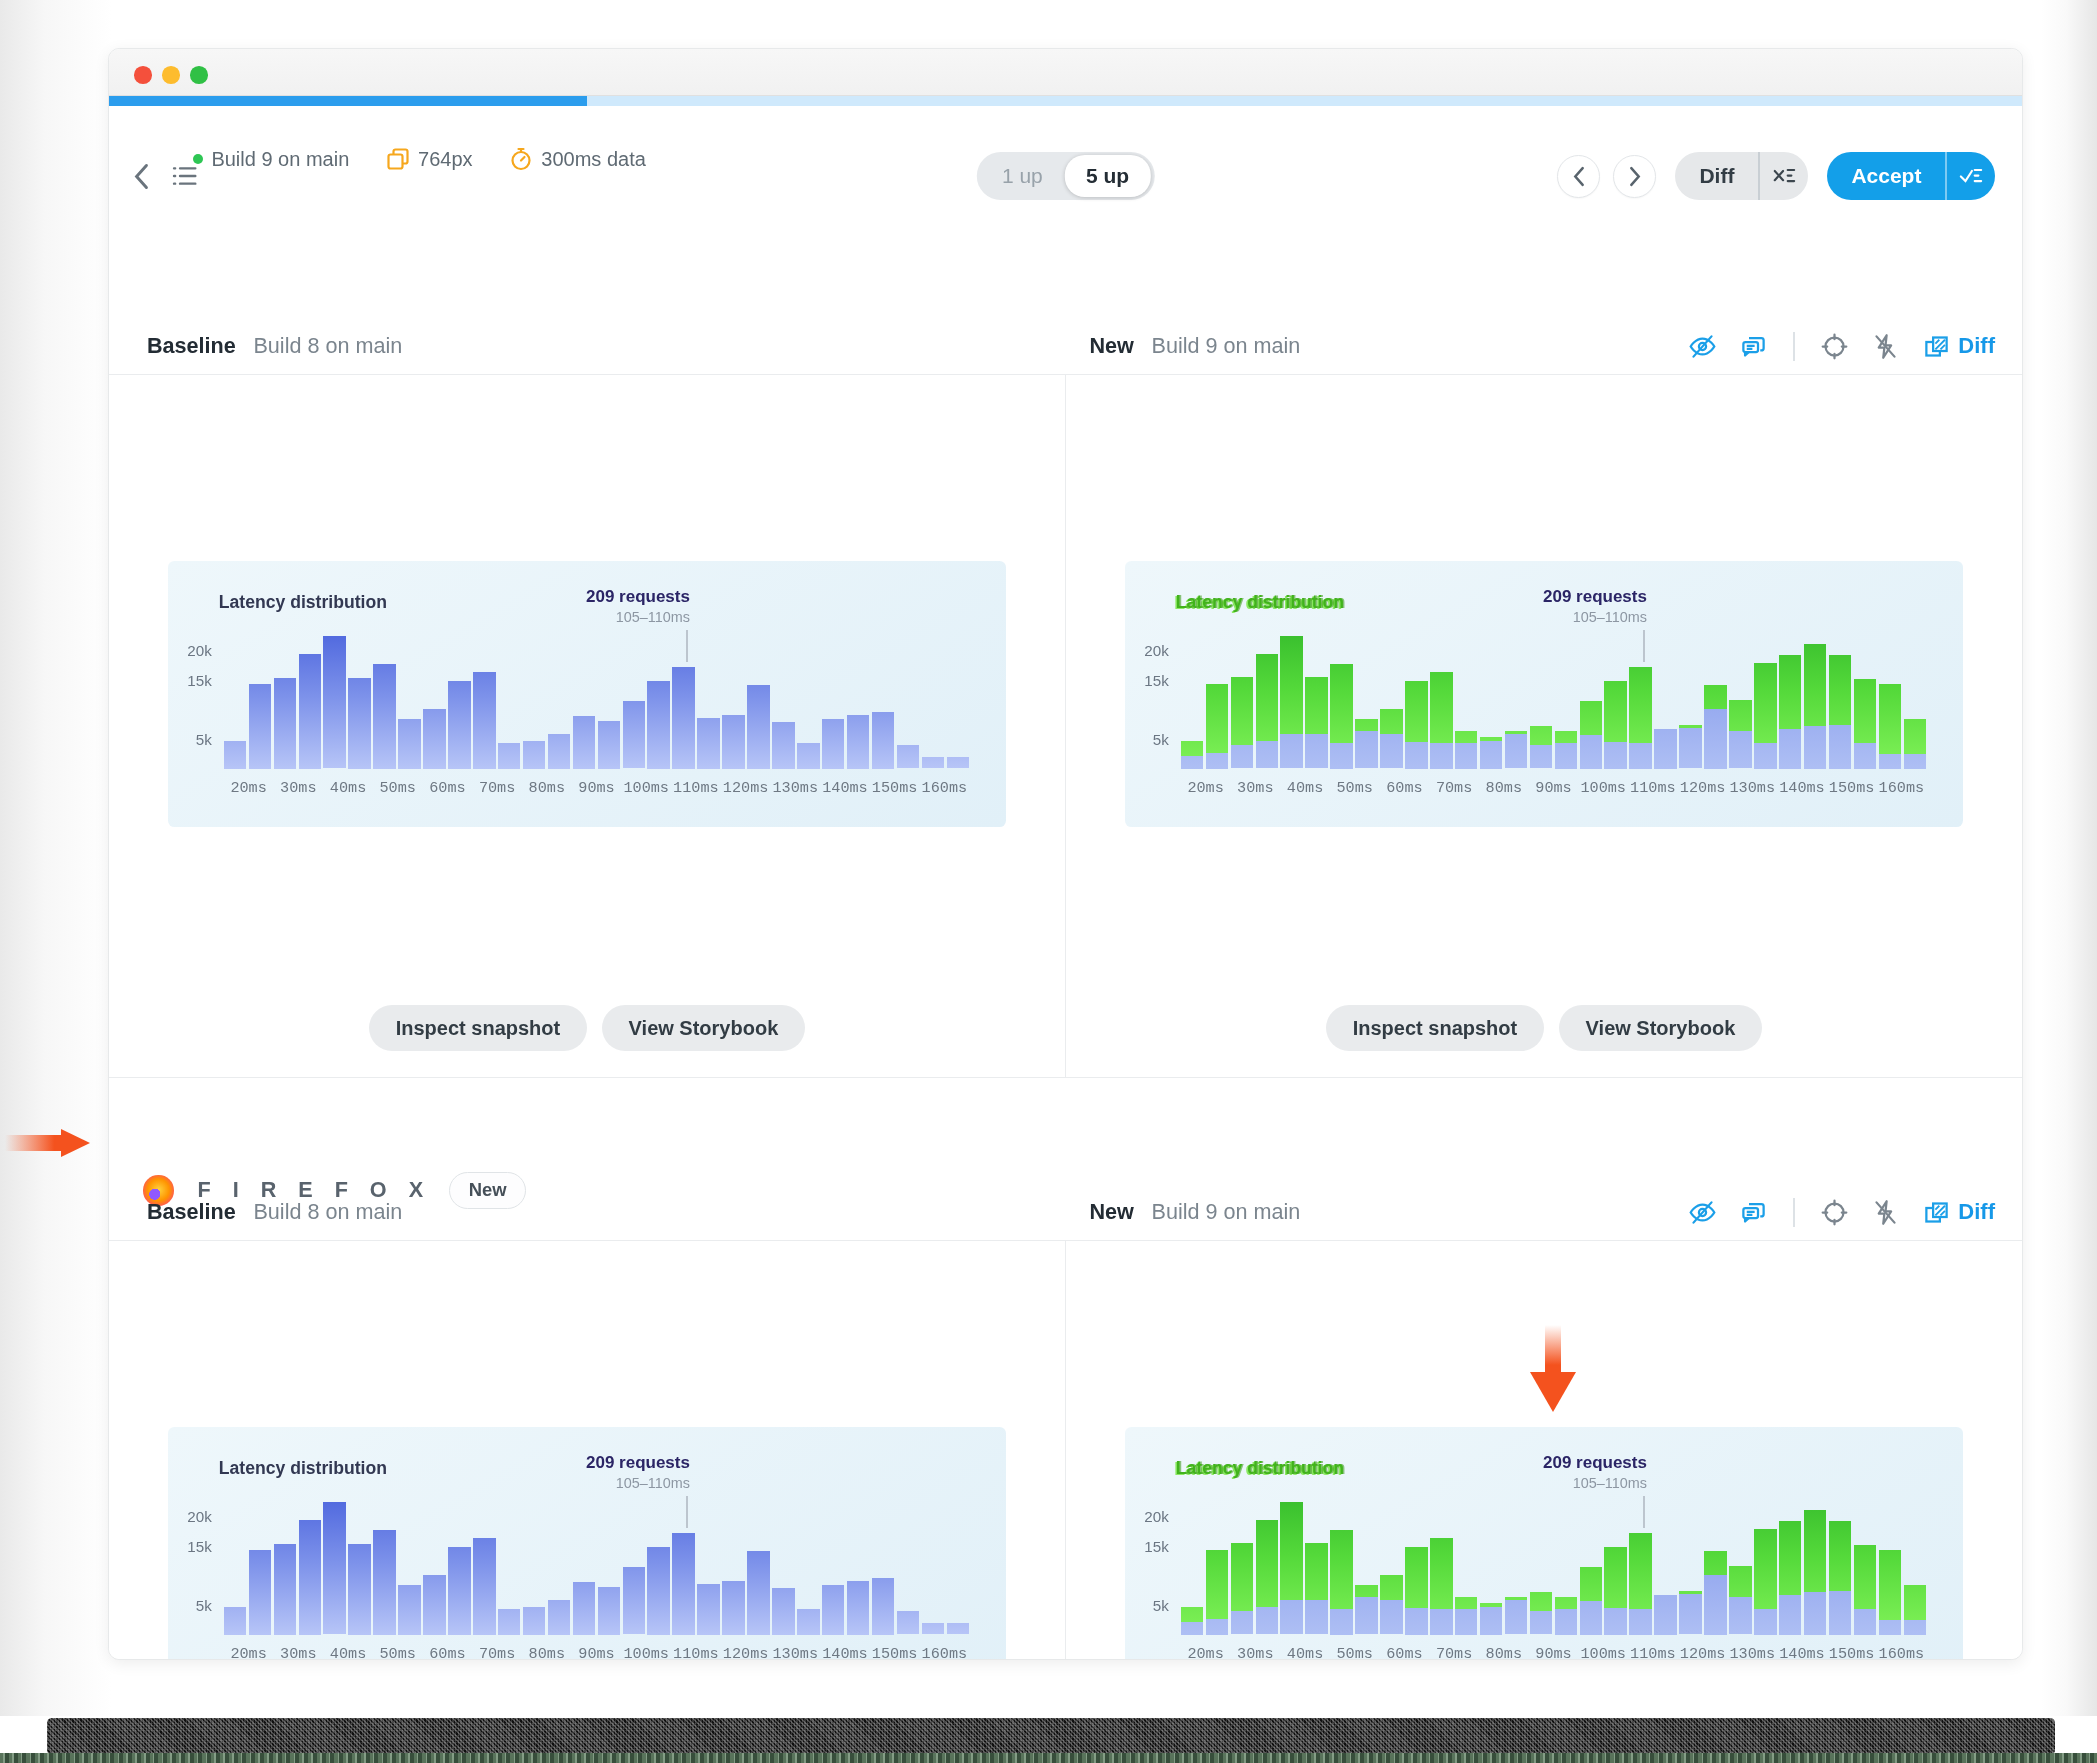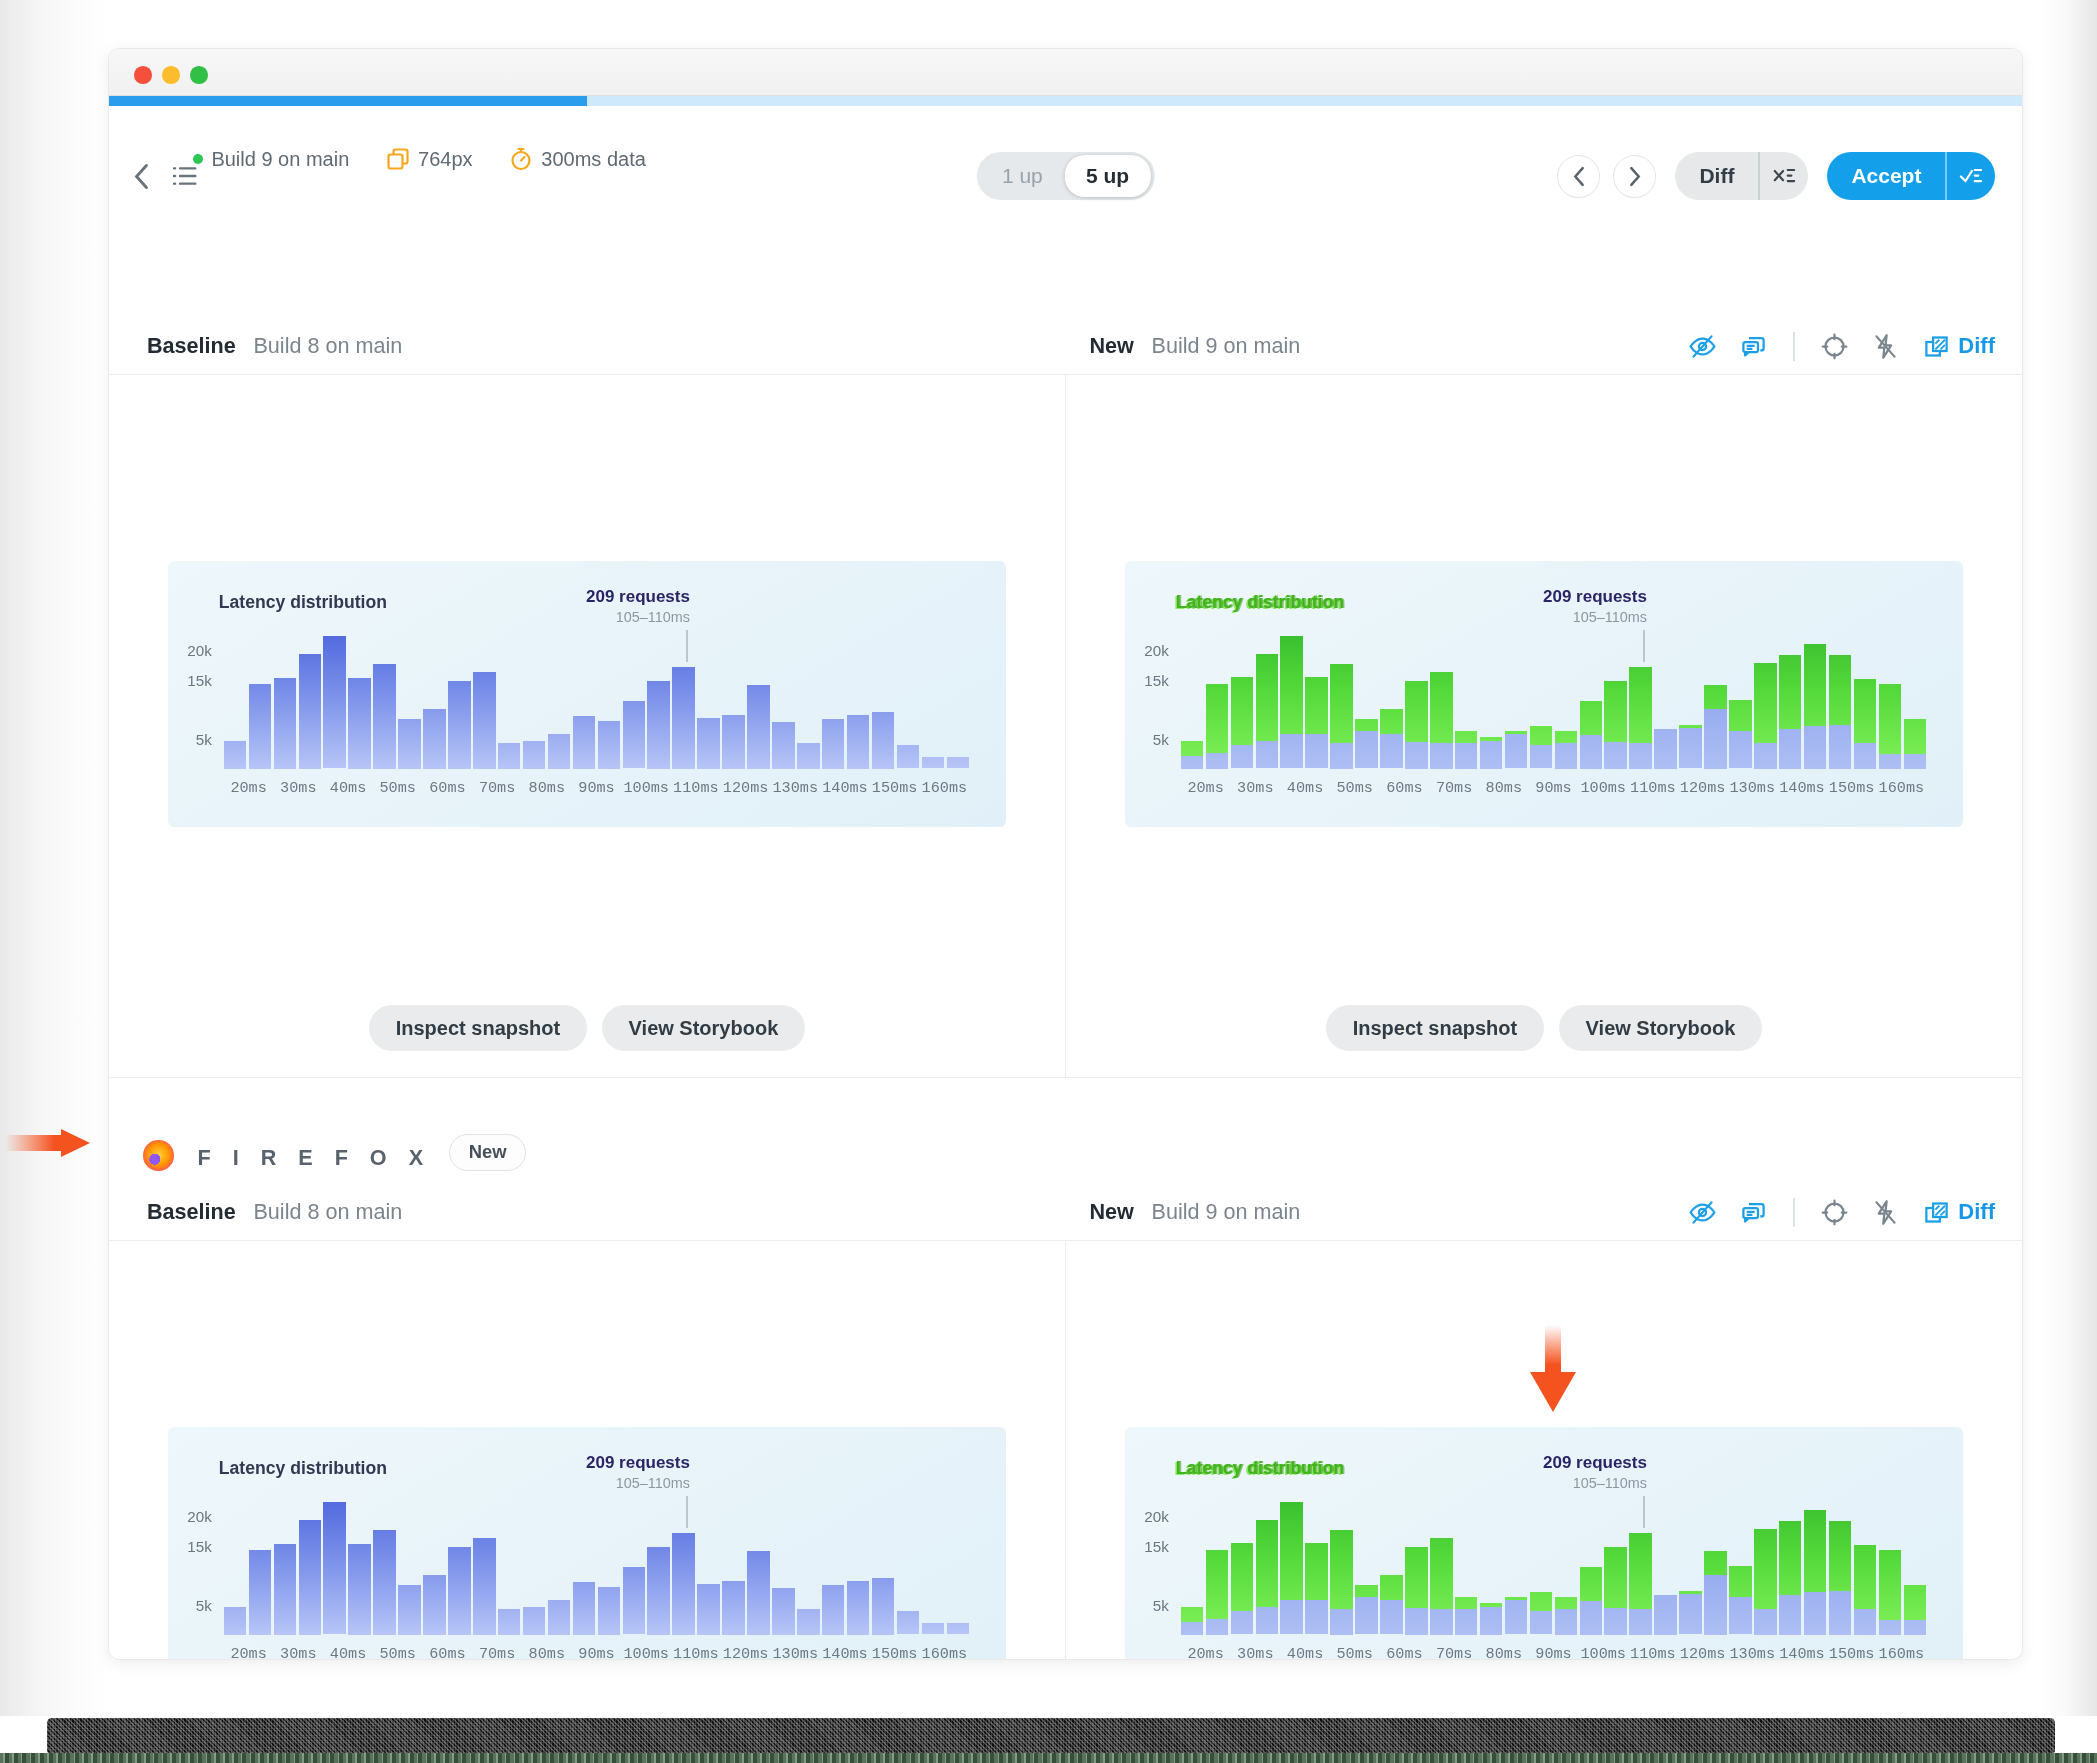--- a/index.html
+++ b/index.html
@@ -62,21 +62,21 @@
   .split-btn.blue .split-main { color:#fff; }
   .split-div { width:1.6px; }
   .split-btn.gray .split-div { background:#c9cfd4; }
   .split-btn.blue .split-div { background:rgba(255,255,255,.45); }
   .split-icon { width:48px; display:flex; align-items:center; justify-content:center;
     border:none; background:none; cursor:pointer; }
 
   
   .browser-row { position:absolute; left:34px; display:flex; align-items:center; gap:17.6px; }
   .browser-row.chrome { top:212px; }
-  .browser-row.firefox { top:1085px;align-items:flex-end; }
+  .browser-row.firefox { top:1123px; }
   .browser-label { font-size:21.6px; font-weight:700; letter-spacing:8px; color:#59636d; margin-left:6.4px; }
   .badge { font-size:18.4px; font-weight:700; border-radius:801px; padding:6.4px 19px; }
   .badge.changed { color:#b26205; background:#fdf4d6; border:1.6px solid #f3e4ae; }
   .badge.new { color:#454f58; background:#fdfdfe; border:1.6px solid #e0e4e7; }
 
   .chrome-logo { width:30.5px; height:30.5px; border-radius:50%; position:relative;
     background:conic-gradient(from 30deg,#fbbc05 0 120deg,#34a853 120deg 240deg,#ea4335 240deg 360deg); }
   .chrome-logo::after { content:""; position:absolute; left:50%; top:50%; width:13px; height:13px;
     transform:translate(-50%,-50%); background:#4285f4; border:3.2px solid #fff; border-radius:50%; }
   .firefox-logo { width:30.5px; height:30.5px; border-radius:50%;

